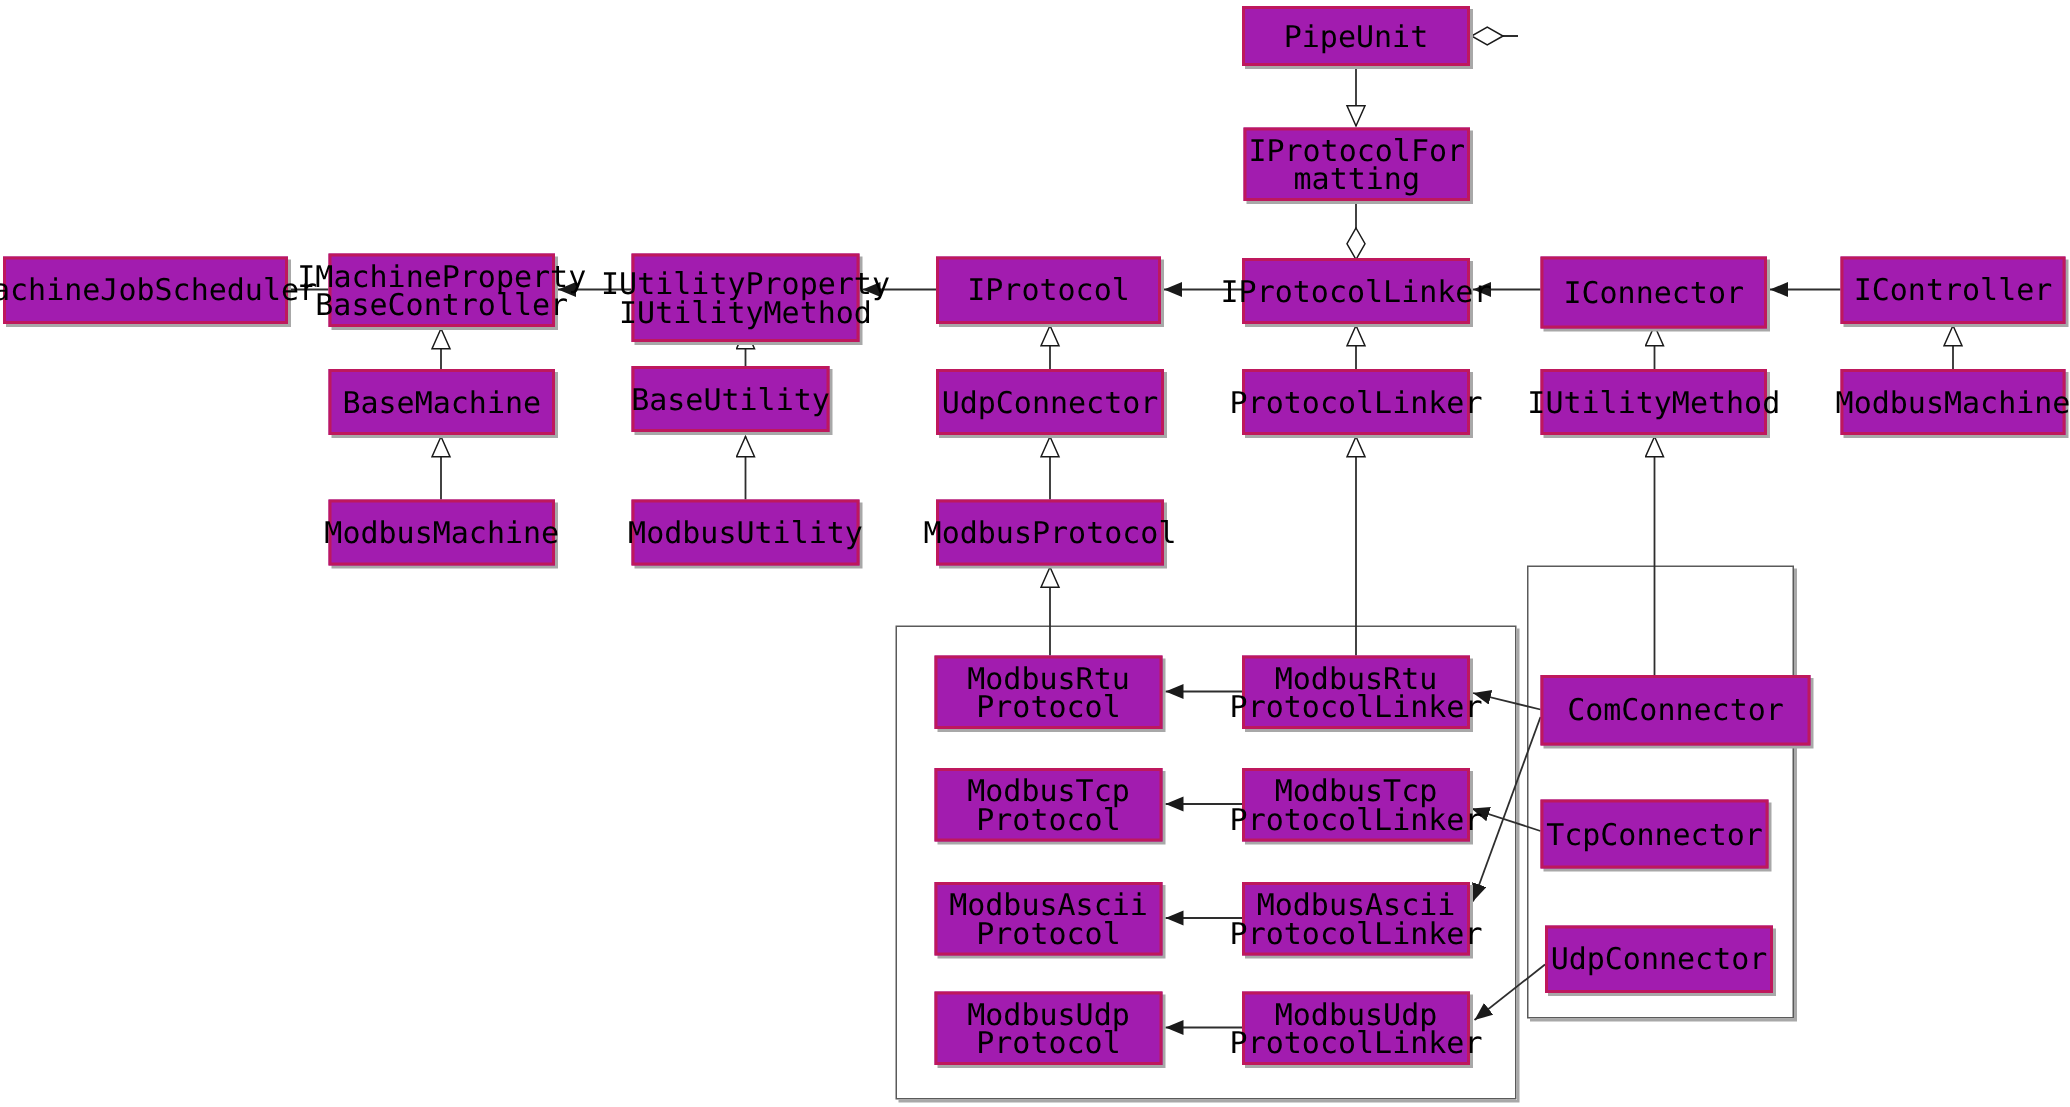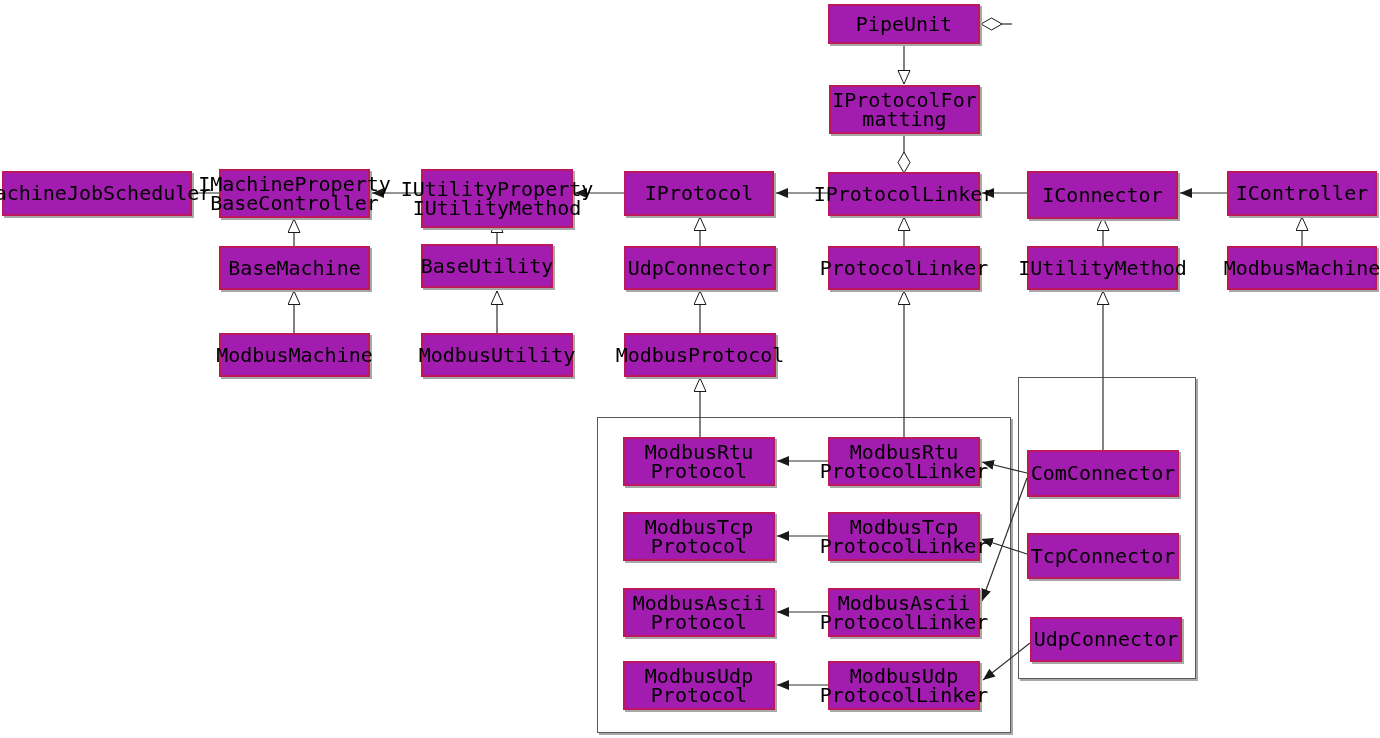--- a/index.html
+++ b/index.html
@@ -141,17 +141,17 @@
 ProtocolLinker</div>
   <div class="node" style="left:623px;top:588px;width:152px;height:49px">ModbusAscii
 Protocol</div>
   <div class="node" style="left:828px;top:588px;width:152px;height:49px">ModbusAscii
 ProtocolLinker</div>
   <div class="node" style="left:623px;top:661px;width:152px;height:49px">ModbusUdp
 Protocol</div>
   <div class="node" style="left:828px;top:661px;width:152px;height:49px">ModbusUdp
 ProtocolLinker</div>
 
-  <div class="node" style="left:1027px;top:450px;width:152px;height:47px">ComConnector</div>
+  <div class="node" style="left:1027px;top:450px;width:180px;height:47px">ComConnector</div>
   <div class="node" style="left:1027px;top:533px;width:152px;height:46px">TcpConnector</div>
   <div class="node" style="left:1030px;top:617px;width:152px;height:45px">UdpConnector</div>
 
 </div>
 
 </body></html>

